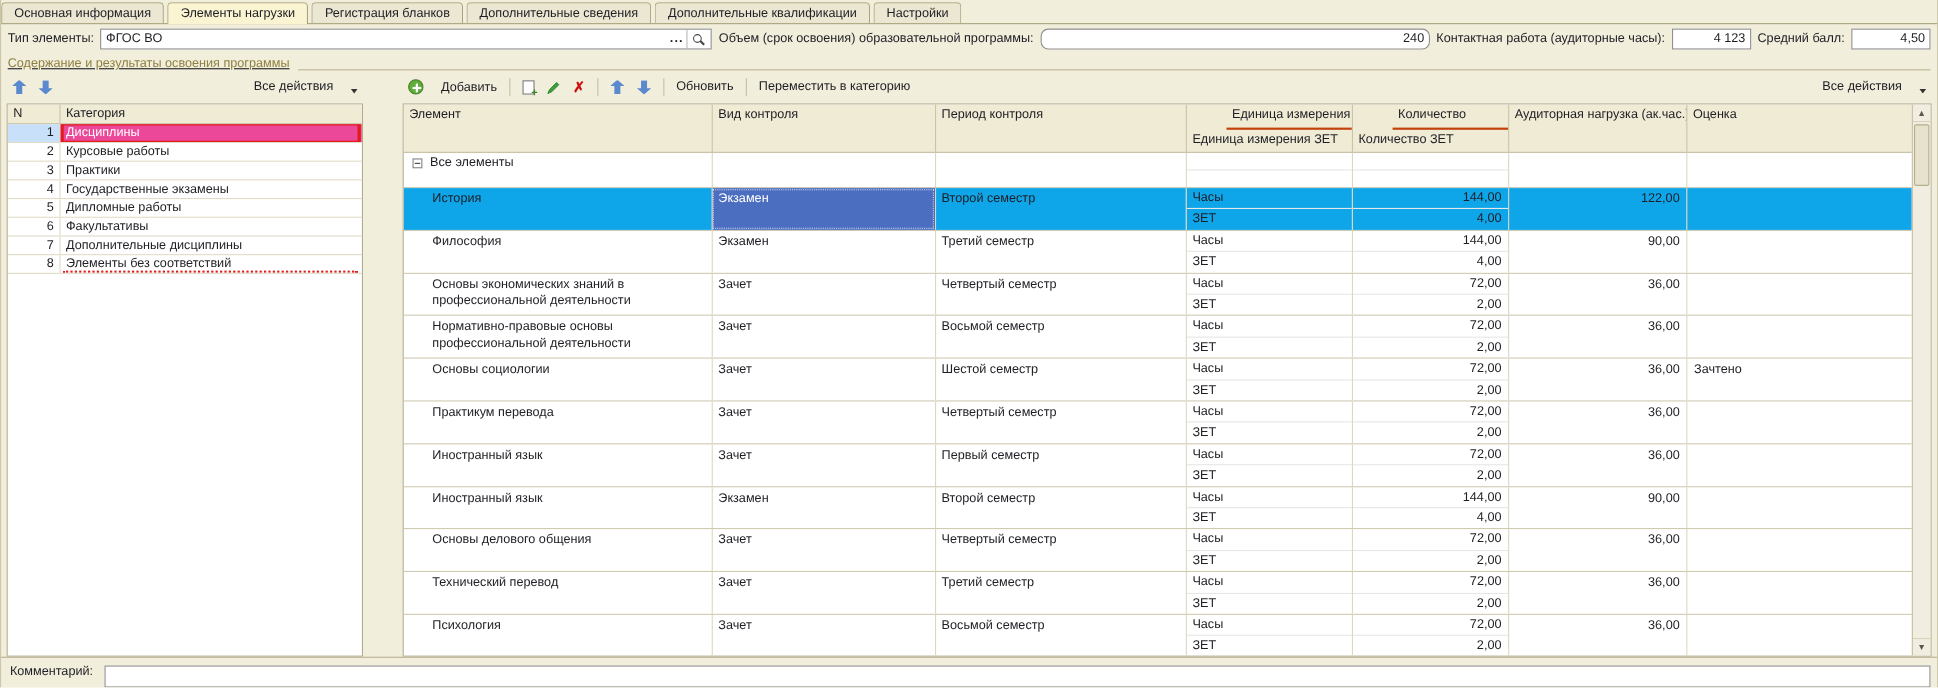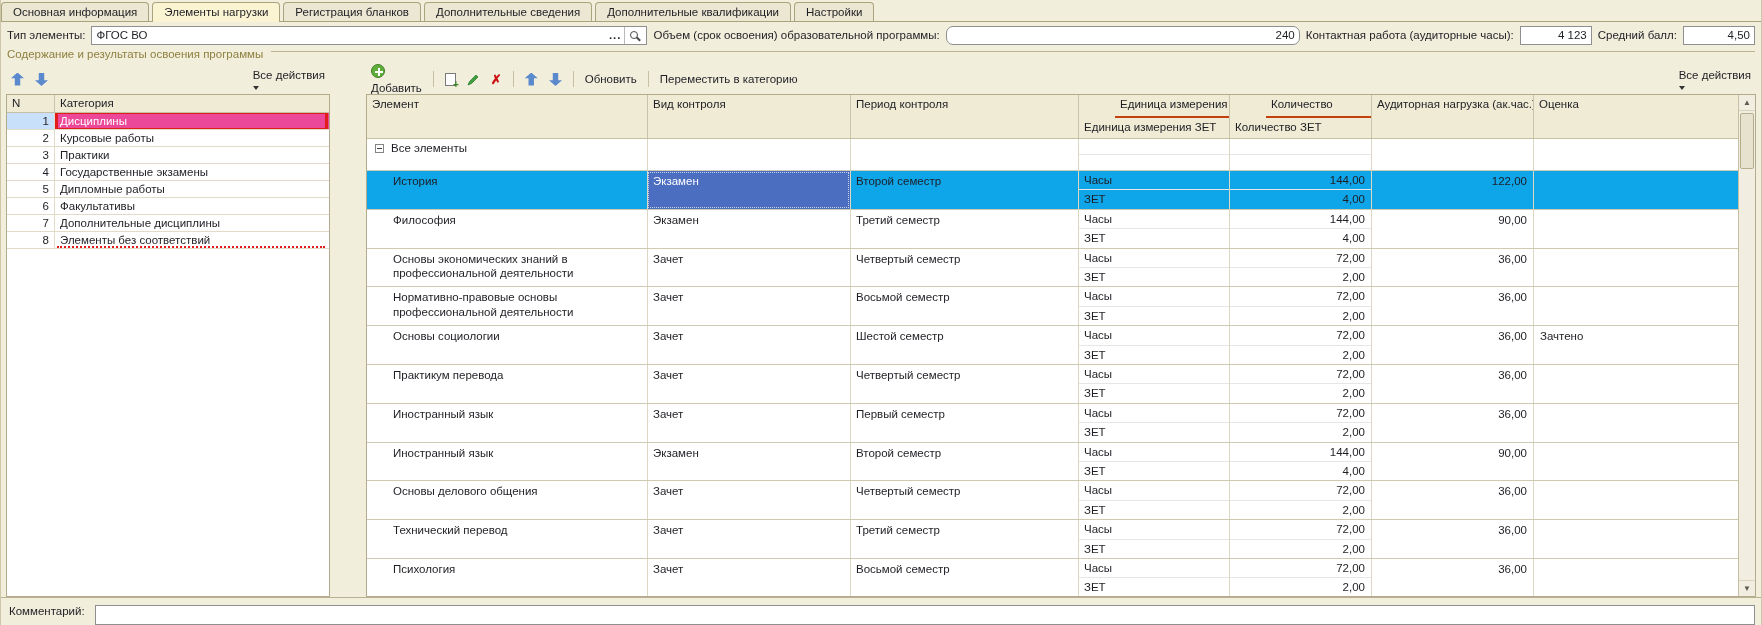--- a/index.html
+++ b/index.html
@@ -31,34 +31,34 @@
   .tin-vol { flex:1; min-width:160px;border-radius:7px; }
   .tin-sm  { width:72px; }
   .dots { font-weight:bold; letter-spacing:1px; padding:0 3px; color:#222; cursor:pointer; }
   .magbtn { width:18px; height:17px; border-left:1px solid #b9b9b9; display:flex; align-items:center;
             justify-content:center; cursor:pointer; }
   .lens { width:8px; height:8px; border:1.6px solid #4a4a4a; border-radius:50%; position:relative; }
   .lens::after { content:""; position:absolute; width:5px; height:1.7px; background:#4a4a4a;
                  transform:rotate(45deg); right:-4px; bottom:-2px; }
 
   
-  .grouprow { height:16px; display:flex; align-items:flex-start; gap:8px; padding:0 6px; }
+  .grouprow { height:16px; display:flex; align-items:flex-end; gap:8px; padding:0 6px;text-decoration:underline; }
   .grouprow .gt { color:#8e8040; white-space:nowrap; }
   .grouprow .gline { flex:1; border-top:1px solid #bdb58f; margin-top:3px; }
 
   
   .panels { display:flex; padding:0 5px; gap:36px; height:533px; }
   .panel { display:flex; flex-direction:column; min-width:0; }
   .panel.left  { width:324px; flex:none; }
   .panel.right { flex:1; }
 
   
   .toolbar { height:30px; display:flex; align-items:center; gap:5px; padding:0 2px; }
-  .tbtn { display:flex; align-items:flex-start; gap:4px; padding:2px 3px; border-radius:2px; cursor:pointer;
-          white-space:nowrap;flex-direction:column; }
+  .tbtn { display:flex; align-items:flex-end; gap:16px; padding:2px 3px; border-radius:2px; cursor:pointer;
+          white-space:nowrap; }
   .sep { width:1px; height:16px; background:#c5bfa3; margin:0 3px; }
   .spacer { flex:1; }
   .caret { width:0; height:0; border-left:3.5px solid transparent; border-right:3.5px solid transparent;
            border-top:4px solid #333; margin-top:1px; }
   .arr { width:13px; height:13px; background:#5b89cd;
          clip-path:polygon(50% 0,100% 44%,71% 44%,71% 100%,29% 100%,29% 44%,0 44%); }
   .arr.down { transform:rotate(180deg); }
   .addicon { width:14px; height:14px; border-radius:50%; background:#5fae3c; border:1px solid #447f27;
              position:relative; }
   .addicon::before { content:""; position:absolute; left:5.5px; top:2.5px; width:2px; height:8px; background:#fff; }

